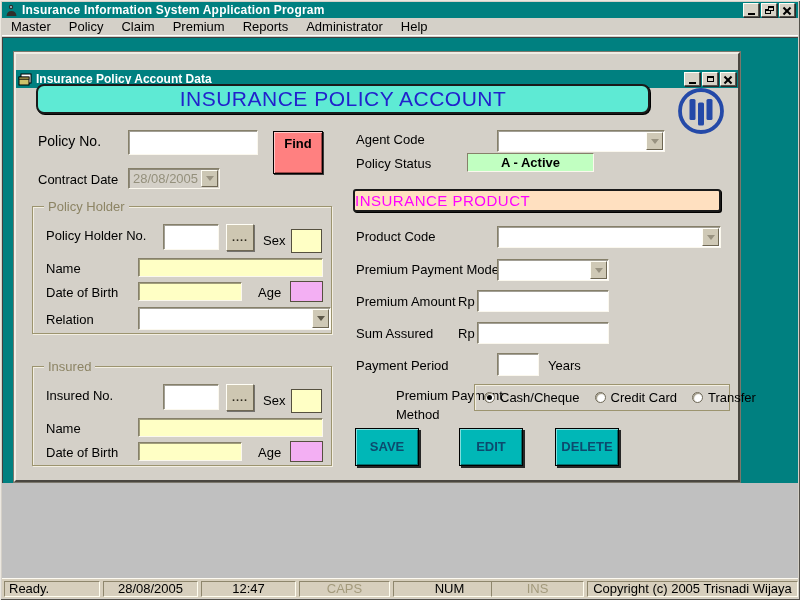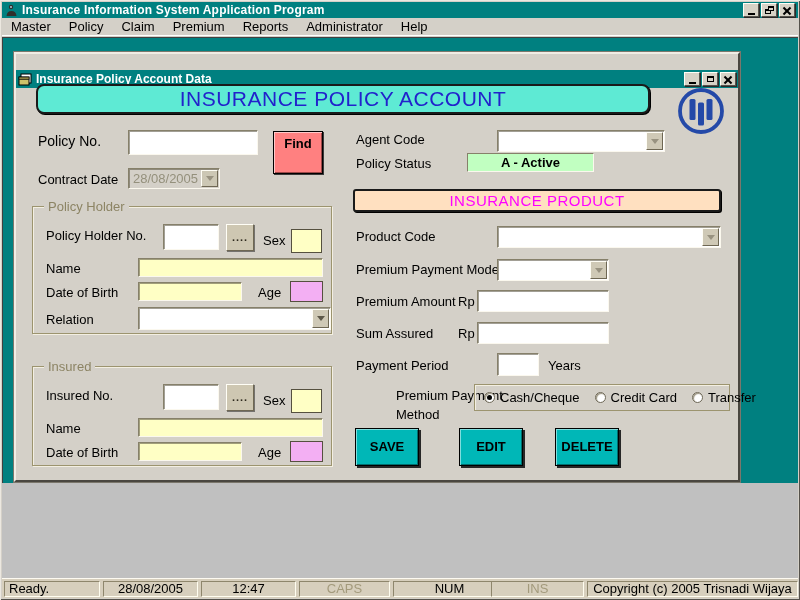--- a/index.html
+++ b/index.html
@@ -59,34 +59,34 @@
   .dots-btn { position:absolute; background:#CEC7B2; border:1px solid; border-color:#fffef6 #6e6753 #6e6753 #fffef6;
               box-shadow:1px 1px 0 rgba(0,0,0,.45); text-align:center; font-weight:bold; color:#2e2a1e;
               letter-spacing:1px; font-size:11px; line-height:24px; }
   .frame { position:absolute; border:1px solid #9c946f; box-shadow: inset 1px 1px 0 #f3efe2, 1px 1px 0 #f3efe2; }
   .frame-title { position:absolute; background:#D4D0C8; color:#8C8464; padding:0 4px; font-size:13px; white-space:nowrap; }
 
   .banner-main { position:absolute; left:36px; top:84px; width:614px; height:30px; background:#5eead4;
                  border:2px solid #1a1a1a; border-radius:8px; text-align:center; line-height:26px;
                  color:#2222CC; font-size:21px; letter-spacing:.5px; box-shadow:1px 1px 0 #000; }
   .banner-product { position:absolute; left:353px; top:189px; width:368px; height:23px; background:#FFE0C0;
-                 border:2px solid #1a1a1a; border-radius:3px; text-align:center; line-height:19px;
+                 border:2px solid #1a1a1a; border-radius:3px; text-align:left; line-height:19px;
                  color:#FF00FF; font-size:15px; letter-spacing:.5px; box-shadow:1px 1px 0 #000; }
 
   .btn-find { position:absolute; left:273px; top:131px; width:50px; height:43px; background:#FF8080;
               border:1px solid #000; box-shadow: inset 1px 1px 0 #ffc9c9, inset -1px -1px 0 #9c4848, 1px 1px 0 #3a3a3a;
               font-weight:bold; text-align:center; line-height:23px; }
   .status-green { position:absolute; left:467px; top:153px; width:127px; height:19px; background:#C1FFC1;
                   border:1px solid; border-color:#86806a #fbf8ee #fbf8ee #86806a;
                   font-weight:bold; text-align:center; line-height:17px; }
 
   .cmd { position:absolute; width:64px; height:38px; background:#00B7B7; border:1px solid #000;
          box-shadow: inset 1px 1px 0 #7fdede, inset -1px -1px 0 #006e6e, 2px 2px 0 #262626;
          font-weight:bold; font-size:13px; text-align:center; line-height:36px; }
-  .cmd.disabled { color:#000000; }
+  .cmd.disabled { color:#0c4a6e; }
 
   .method-frame { position:absolute; left:474px; top:384px; width:256px; height:27px; border:1px solid #9c946f;
                   box-shadow: inset 1px 1px 0 #f3efe2; display:flex; align-items:center; padding-left:9px; gap:15px; }
   .radio-opt { display:flex; align-items:center; gap:5px; white-space:nowrap; }
   .radio { position:relative; width:11px; height:11px; border-radius:50%; background:#fff;
            border:1px solid #6e6857; box-shadow: inset 1px 1px 1px #9a937f; }
   .radio.checked:after { content:""; position:absolute; left:2px; top:2px; width:5px; height:5px;
            border-radius:50%; background:#000; }
 
   

